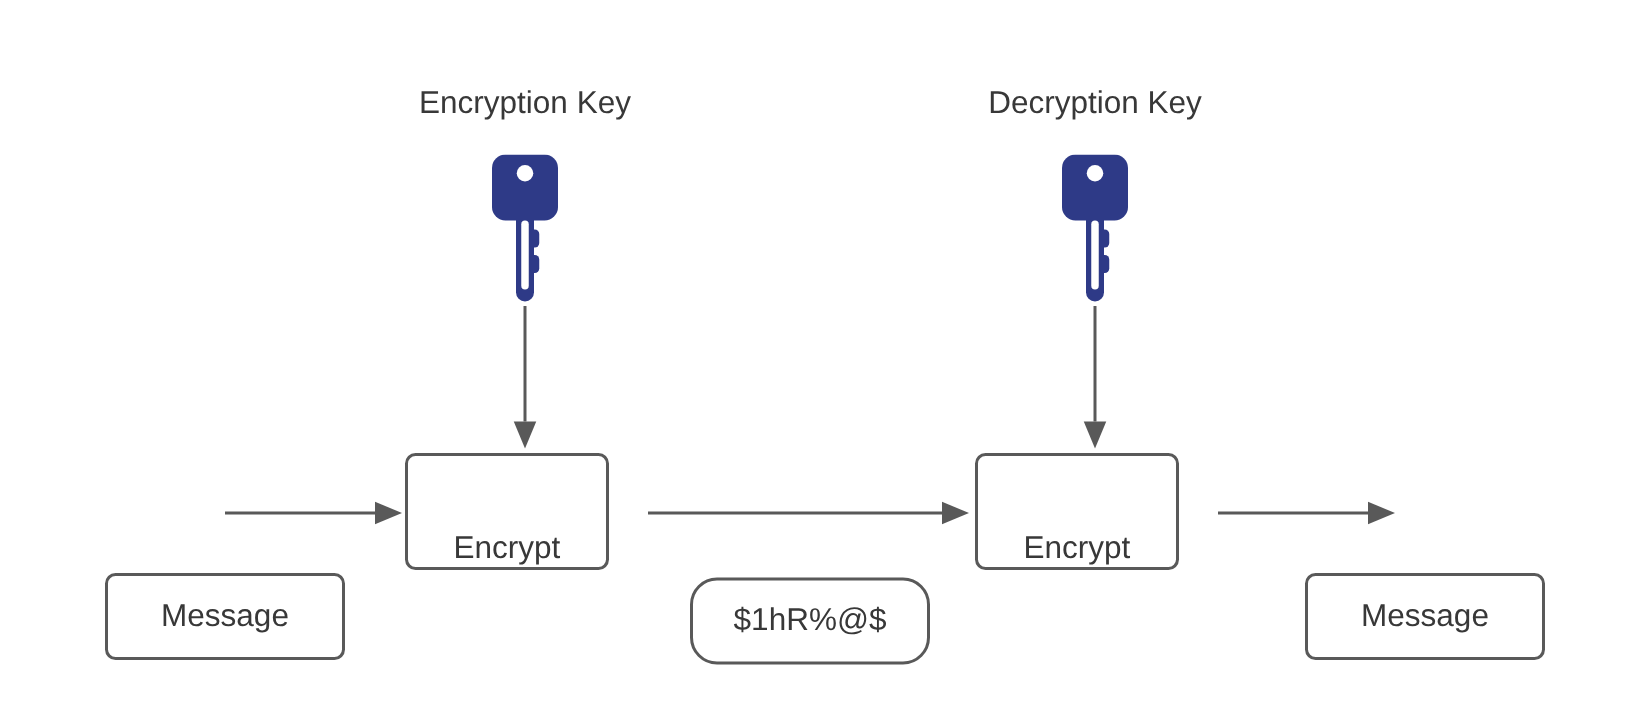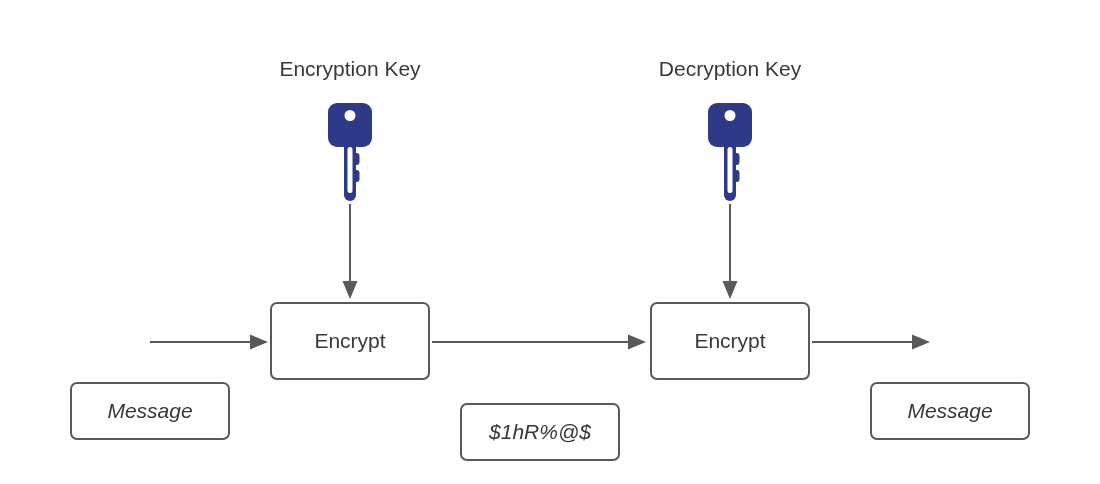--- a/index.html
+++ b/index.html
@@ -53,22 +53,22 @@
     background: var(--box-fill);
     border: 2px solid var(--box-border);
     border-radius: 7px;
     display: flex;
     align-items: center;
     justify-content: center;
     font-size: 21px;
     color: var(--text);
     white-space: nowrap;
   }
-  .box.process { width: 160px; height: 78px; }
-  .box.data    { width: 160px; height: 58px; font-style: italic; }
+  .box.process { width: 136px; height: 78px; align-items: flex-end; }
+  .box.data    { width: 160px; height: 58px; }
 </style>
 </head>
 <body>
 
 <div class="canvas">
 
   <svg class="connector-layer" viewBox="0 0 1100 484">
 
     <g>
       <line class="connector-line" x1="150" y1="342" x2="250" y2="342"></line>
@@ -124,20 +124,20 @@
   <div class="box process" style="left:270px; top:302px;">
     <span>Encrypt</span>
   </div>
   <div class="box process" style="left:650px; top:302px;">
     <span>Encrypt</span>
   </div>
 
   <div class="box data" style="left:70px; top:382px;">
     <span>Message</span>
   </div>
-  <div class="box data" style="left:460px; top:403px;">
+  <div class="box data" style="left:460px; top:385px;border-radius:18px;">
     <span>$1hR%@$</span>
   </div>
   <div class="box data" style="left:870px; top:382px;">
     <span>Message</span>
   </div>
 
 </div>
 
 </body></html>

